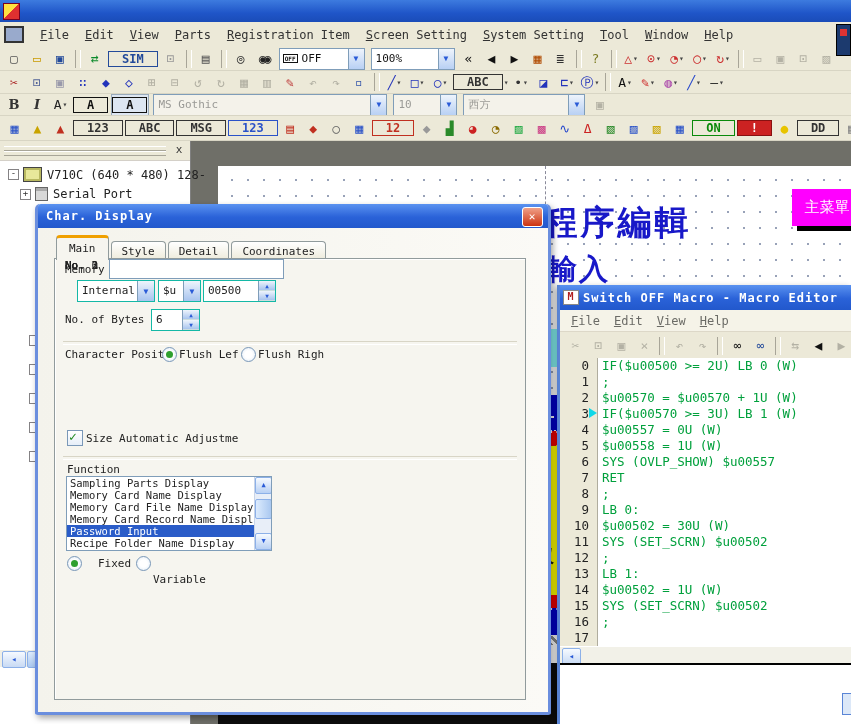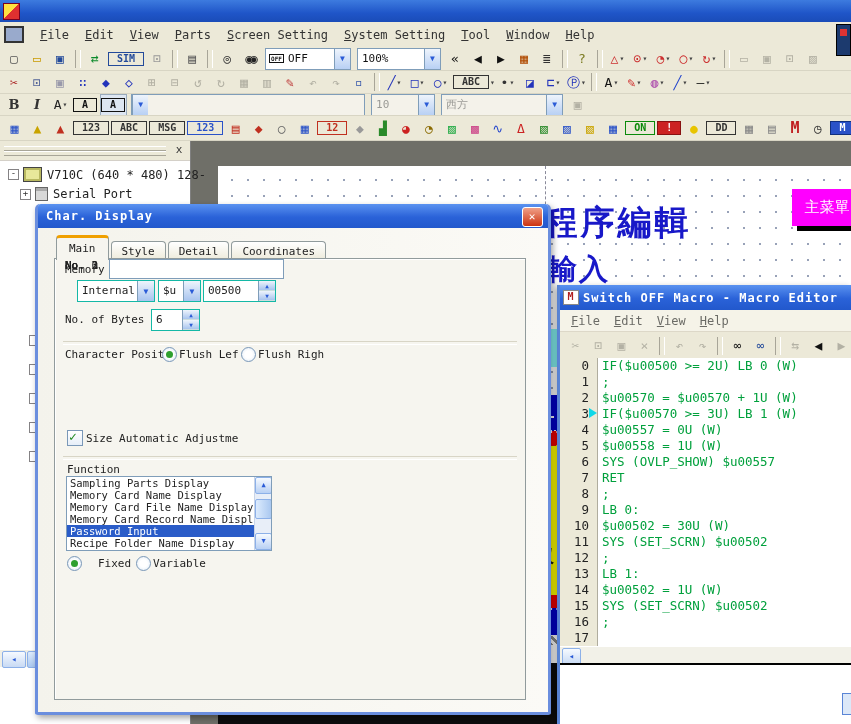--- a/index.html
+++ b/index.html
@@ -18,21 +18,21 @@
   .floatbox{position:absolute;right:0;top:24px;width:13px;height:30px;background:#1c3a6e;border:1px solid #000;z-index:9;}
   .floatbox i{display:block;width:7px;height:7px;margin:4px auto;background:#d33;}
   
   .tbar{position:absolute;left:0;width:851px;background:#ece9d8;display:flex;align-items:center;border-bottom:1px solid #d8d5c4;padding-left:3px;box-sizing:border-box;overflow:hidden;}
   #tb1{top:47px;height:24px;} #tb2{top:71px;height:23px;} #tb3{top:94px;height:22px;} #tb4{top:116px;height:25px;}
   .tbtn{display:inline-flex;align-items:center;justify-content:center;min-width:21px;height:20px;margin:0 1px;font-size:13px;flex:0 0 auto;}
   .tbtn .g{line-height:1;}
   .tbtn .arr{font-size:8px;color:#444;margin-left:1px;}
   .tbtn.sep{min-width:4px;width:4px;height:18px;border-left:1px solid #a8a598;border-right:1px solid #fff;margin:0 3px;}
   .tbtn.gray .g{color:#b3b1a4 !important;}
-  .tbtn.box .g{font-size:10px;font-weight:bold;border:1px solid currentColor;padding:1px 8px;letter-spacing:0;}
+  .tbtn.box .g{font-size:12px;font-weight:bold;border:1px solid currentColor;padding:1px 13px;letter-spacing:0;}
   .tbtn.alarm .g{background:#cc2222;color:#fff !important;border-color:#881111;}
   .tbtn.mcard .g{background:#2a52c8;color:#fff !important;border-color:#12307e;}
   .tbtn.wide{letter-spacing:-3px;}
   .tbtn.serif{font-family:"DejaVu Serif",serif;font-weight:bold;}
   .tbtn.ital{font-style:italic;}
   .tbtn.on{border:1px solid #9ab;background:#dde6f2;}
   .tbtn.bigM .g{font-weight:bold;font-size:15px;}
   .combo{display:inline-flex;align-items:center;height:20px;background:#fff;border:1px solid #7f9db9;margin:0 3px;flex:0 0 auto;}
   .combo .val{padding:0 4px;font-size:11px;color:#111;white-space:nowrap;}
   .combo .cbtn{width:15px;align-self:stretch;background:linear-gradient(#eef4fc,#b8d0f4);border-left:1px solid #7f9db9;color:#2a5bd7;font-size:8px;display:flex;align-items:center;justify-content:center;}
@@ -142,20 +142,21 @@
     <span class="appicon"></span>
   </div>
 
   <div class="menubar">
     <span class="monicon"></span>
 
   <span class="mitem">File</span>
       <span class="mitem">Edit</span>
       <span class="mitem">View</span>
       <span class="mitem">Parts</span>
+      <span class="mitem">Registration Item</span>
       <span class="mitem">Screen Setting</span>
       <span class="mitem">System Setting</span>
       <span class="mitem">Tool</span>
       <span class="mitem">Window</span>
       <span class="mitem">Help</span>
     </div>
   <div class="floatbox">
       <i></i>
     </div>
 
@@ -419,20 +420,21 @@
         <span class="tbtn box">
           <span class="g" style="color: rgb(17, 17, 17);">A</span>
           <span class="arr"></span>
         </span>
         <span class="tbtn box on">
           <span class="g" style="color: rgb(17, 17, 17);">A</span>
           <span class="arr"></span>
         </span>
       </span>
     <span class="combo disabled" style="width:232px">
+      <span class="val" style="flex:1">MS Gothic</span>
       <span class="cbtn">▼</span>
     </span>
     <span class="combo disabled" style="width:62px">
       <span class="val" style="flex:1">10</span>
       <span class="cbtn">▼</span>
     </span>
     <span class="combo disabled" style="width:120px">
       <span class="val" style="flex:1">西方</span>
       <span class="cbtn">▼</span>
     </span>
@@ -679,21 +681,21 @@
       <div class="fitem">Sampling Parts Display</div>
           <div class="fitem">Memory Card Name Display</div>
           <div class="fitem">Memory Card File Name Display</div>
           <div class="fitem">Memory Card Record Name Displa</div>
           <div class="fitem sel">Password Input</div>
           <div class="fitem">Recipe Folder Name Display</div>
         </div>
       <span class="radio on" style="left:12px;top:297px;"></span>
       <span class="dlabel" style="left:43px;top:298px;">Fixed</span>
       <span class="radio" style="left:81px;top:297px;"></span>
-      <span class="dlabel" style="left:98px;top:298px;">Variable</span>
+      <span class="dlabel" style="left:98px;top:314px;">Variable</span>
       <div>
 
           <div>
             <span class="vrow-label">No. 0</span>
             <input class="vrow-input" value="000000" style="">
           </div>
 
           <div>
             <span class="vrow-label">No. 1</span>
             <input class="vrow-input" value="111111" style="">

